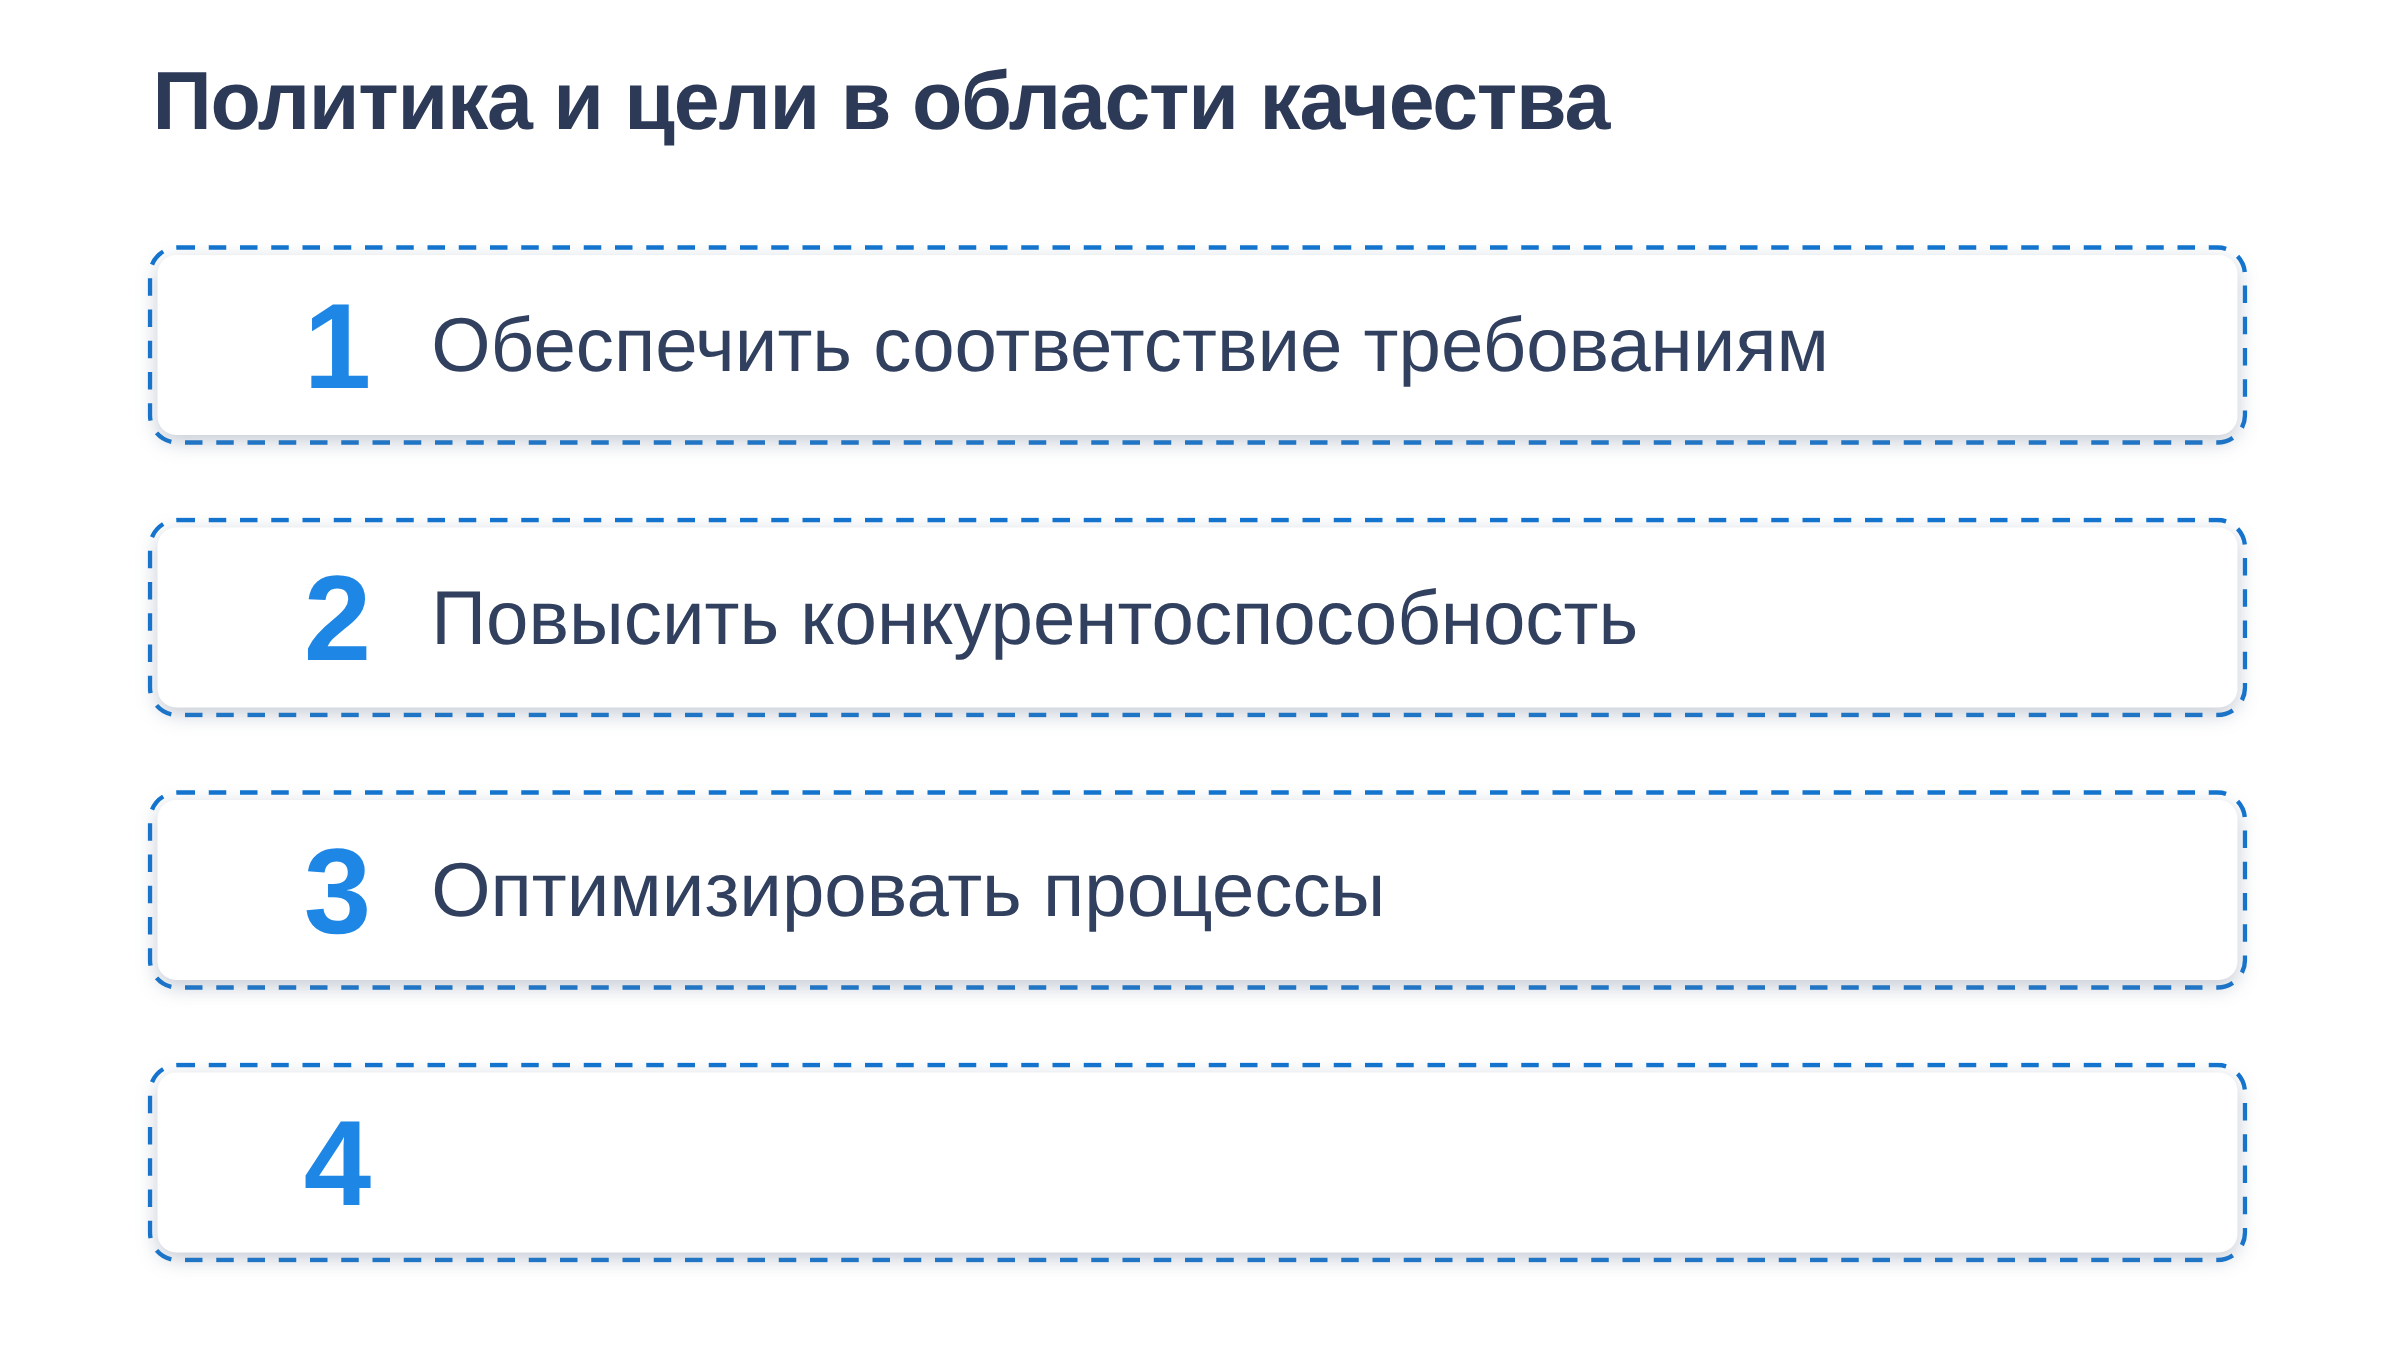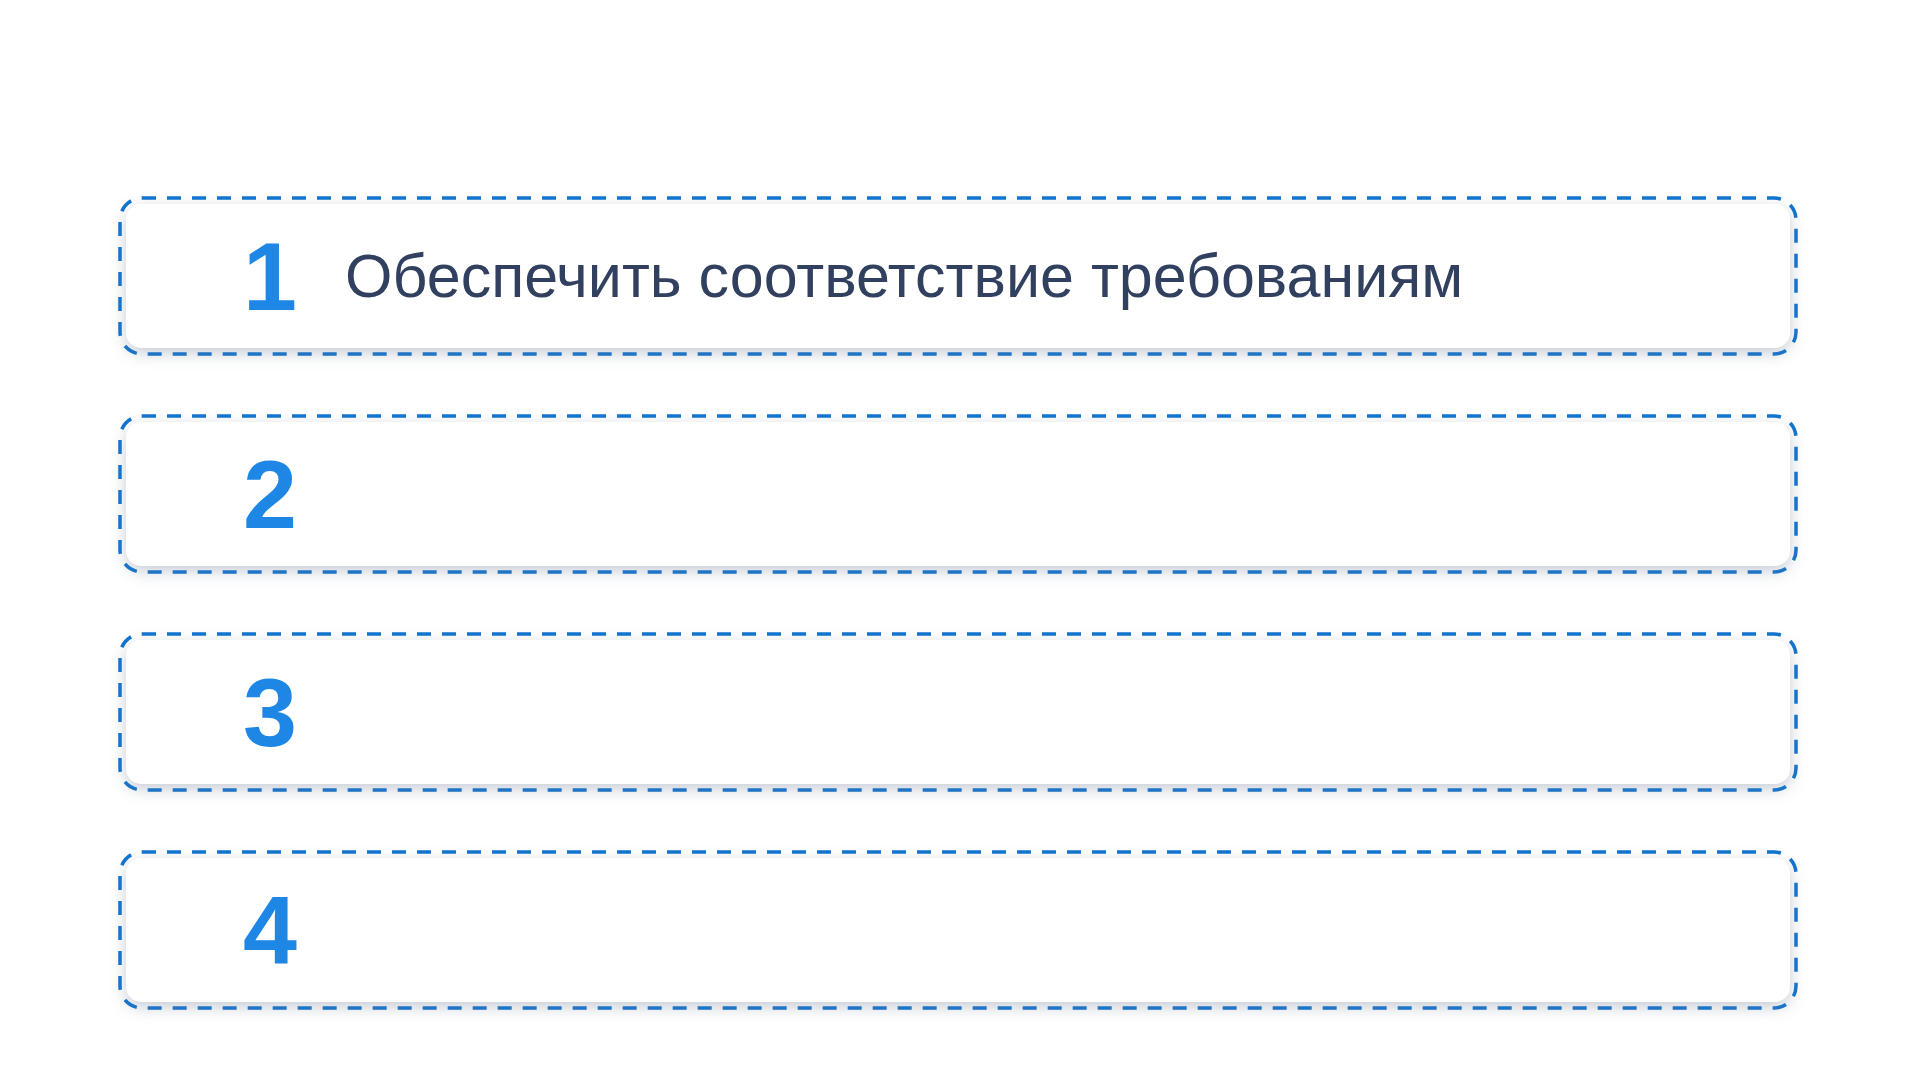--- a/index.html
+++ b/index.html
@@ -81,48 +81,51 @@
     font-weight: 400;
     color: var(--item-text);
     white-space: nowrap;
   }
 </style>
 </head>
 <body>
 
 <div class="slide">
 
+  <h1 class="slide-title">Политика и цели в области качества</h1>
 
   <div class="goals">
 
     <div class="goal-box">
       <svg class="dash" width="1680" height="160">
         <rect class="dash-rect" x="2" y="2" width="1676" height="156" rx="22"></rect>
       </svg>
       <div class="goal-card">
         <div class="goal-number">1</div>
         <div class="goal-label">Обеспечить соответствие требованиям</div>
       </div>
     </div>
 
     <div class="goal-box">
       <svg class="dash" width="1680" height="160">
         <rect class="dash-rect" x="2" y="2" width="1676" height="156" rx="22"></rect>
       </svg>
       <div class="goal-card">
         <div class="goal-number">2</div>
+        <div class="goal-label">Повысить конкурентоспособность</div>
       </div>
     </div>
 
     <div class="goal-box">
       <svg class="dash" width="1680" height="160">
         <rect class="dash-rect" x="2" y="2" width="1676" height="156" rx="22"></rect>
       </svg>
       <div class="goal-card">
         <div class="goal-number">3</div>
+        <div class="goal-label">Оптимизировать процессы</div>
       </div>
     </div>
 
     <div class="goal-box">
       <svg class="dash" width="1680" height="160">
         <rect class="dash-rect" x="2" y="2" width="1676" height="156" rx="22"></rect>
       </svg>
       <div class="goal-card">
         <div class="goal-number">4</div>
       </div>

